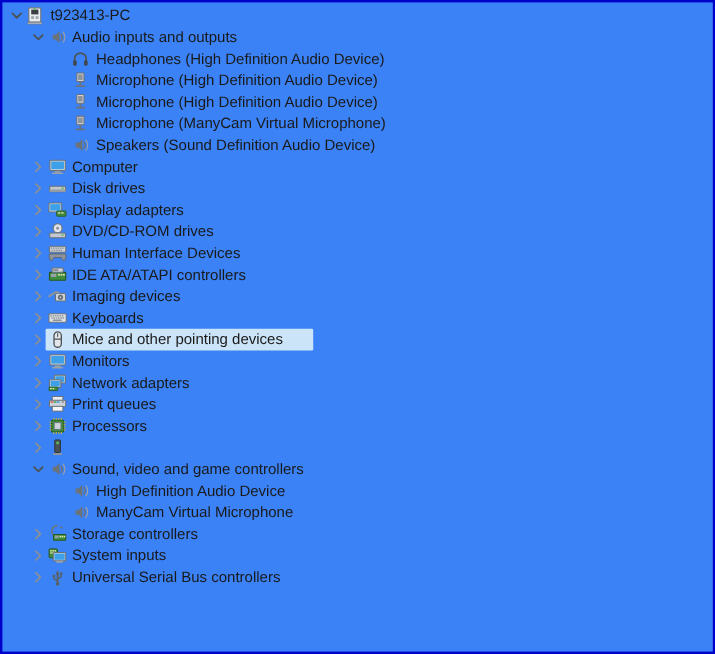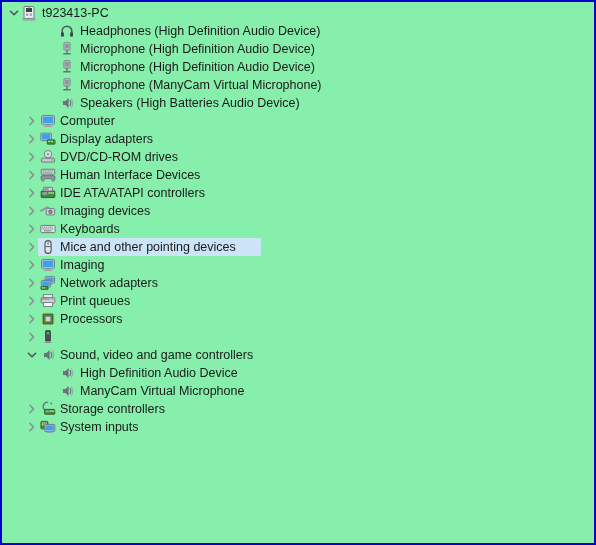--- a/index.html
+++ b/index.html
@@ -7,21 +7,21 @@
     width:596px;height:545px;
     background:#ffffff;
     font-family:"Liberation Sans", sans-serif;
     overflow:hidden;
   }
   #window{
     position:absolute;left:0;top:0;
     width:596px;height:545px;
     box-sizing:border-box;
     border:2px solid #0000cc;
-    background:#86efac;
+    background:#3b82f6;
   }
   #tree{
     position:absolute;left:0;top:0;right:0;bottom:0;
     padding-top:2px;
     overflow:hidden;
   }
   .row{
     position:relative;
     height:18px;
     line-height:18px;
@@ -84,20 +84,36 @@
             <rect x="3" y="1.5" width="10" height="12" rx="1" fill="#e9ecef" stroke="#707880" stroke-width="1"></rect>
             <rect x="5" y="3" width="6" height="4" fill="#3a3f44"></rect>
             <circle cx="8" cy="2.6" r="0.9" fill="#5cb85c"></circle>
             <rect x="5" y="8.5" width="2.3" height="2.3" fill="#9aa3ab"></rect>
             <rect x="8.7" y="8.5" width="2.3" height="2.3" fill="#9aa3ab"></rect>
             <rect x="2" y="13.5" width="12" height="1.6" rx="0.5" fill="#b9c0c7" stroke="#707880" stroke-width="0.6"></rect>
           </svg>
         </span>
         <span class="lbl">t923413-PC</span>
       </div>
+      <div class="row lv1">
+        <div class="hl" style="width: 176px;"></div>
+        <span class="chev">
+          <svg width="10" height="10" viewBox="0 0 10 10">
+            <path d="M1.4 3.2 L5 6.8 L8.6 3.2" fill="none" stroke="#4d5255" stroke-width="1.5" stroke-linecap="round" stroke-linejoin="round"></path>
+          </svg>
+        </span>
+        <span class="ico">
+          <svg width="16" height="16" viewBox="0 0 16 16">
+            <path d="M4 6 H6.4 L9.6 3.1 V12.9 L6.4 10 H4 Z" fill="#6b7278"></path>
+            <path d="M11 5.4 q1.7 2.6 0 5.2" stroke="#6b7278" stroke-width="1.1" fill="none" stroke-linecap="round"></path>
+            <path d="M12.7 3.8 q2.7 4.2 0 8.4" stroke="#9aa1a8" stroke-width="1" fill="none" stroke-linecap="round"></path>
+          </svg>
+        </span>
+        <span class="lbl">Audio inputs and outputs</span>
+      </div>
       <div class="row lv2">
         <div class="hl" style="width: 277px;"></div>
         <span class="ico">
           <svg width="16" height="16" viewBox="0 0 16 16">
             <path d="M3.2 10 V8 a4.8 4.8 0 0 1 9.6 0 v2" stroke="#4e5458" stroke-width="1.5" fill="none" stroke-linecap="round"></path>
             <rect x="2" y="9.3" width="2.9" height="4.4" rx="1.2" fill="#3f4549"></rect>
             <rect x="11.1" y="9.3" width="2.9" height="4.4" rx="1.2" fill="#3f4549"></rect>
           </svg>
         </span>
         <span class="lbl">Headphones (High Definition Audio Device)</span>
@@ -140,38 +156,54 @@
       </div>
       <div class="row lv2">
         <div class="hl" style="width: 262px;"></div>
         <span class="ico">
           <svg width="16" height="16" viewBox="0 0 16 16">
             <path d="M4 6 H6.4 L9.6 3.1 V12.9 L6.4 10 H4 Z" fill="#6b7278"></path>
             <path d="M11 5.4 q1.7 2.6 0 5.2" stroke="#6b7278" stroke-width="1.1" fill="none" stroke-linecap="round"></path>
             <path d="M12.7 3.8 q2.7 4.2 0 8.4" stroke="#9aa1a8" stroke-width="1" fill="none" stroke-linecap="round"></path>
           </svg>
         </span>
-        <span class="lbl">Speakers (High Batteries Audio Device)</span>
+        <span class="lbl">Speakers (Sound Definition Audio Device)</span>
       </div>
       <div class="row lv1">
         <div class="hl" style="width: 100px;"></div>
         <span class="chev">
           <svg width="10" height="10" viewBox="0 0 10 10">
             <path d="M3 1.4 L6.6 5 L3 8.6" fill="none" stroke="#8a8f94" stroke-width="1.5" stroke-linecap="round" stroke-linejoin="round"></path>
           </svg>
         </span>
         <span class="ico">
           <svg width="16" height="16" viewBox="0 0 16 16">
             <rect x="1.6" y="2.6" width="12.8" height="8.6" rx="0.8" fill="#d2d8dd" stroke="#6b7278" stroke-width="0.9"></rect>
             <rect x="2.7" y="3.6" width="10.6" height="6.4" fill="#3da0e8"></rect>
             <rect x="5.6" y="11.6" width="4.8" height="1.3" fill="#9aa1a8"></rect>
             <rect x="3.4" y="12.8" width="9.2" height="1.2" rx="0.5" fill="#9aa1a8"></rect>
           </svg>
         </span>
         <span class="lbl">Computer</span>
+      </div>
+      <div class="row lv1">
+        <div class="hl" style="width: 104px;"></div>
+        <span class="chev">
+          <svg width="10" height="10" viewBox="0 0 10 10">
+            <path d="M3 1.4 L6.6 5 L3 8.6" fill="none" stroke="#8a8f94" stroke-width="1.5" stroke-linecap="round" stroke-linejoin="round"></path>
+          </svg>
+        </span>
+        <span class="ico">
+          <svg width="16" height="16" viewBox="0 0 16 16">
+            <rect x="1.4" y="6.2" width="13.2" height="4.6" rx="1" fill="#c3c9ce" stroke="#6b7278" stroke-width="0.9"></rect>
+            <rect x="1.4" y="8.8" width="13.2" height="2" fill="#9aa1a8"></rect>
+            <rect x="11.3" y="7.2" width="1.7" height="1.4" fill="#5cb85c"></rect>
+          </svg>
+        </span>
+        <span class="lbl">Disk drives</span>
       </div>
       <div class="row lv1">
         <div class="hl" style="width: 135px;"></div>
         <span class="chev">
           <svg width="10" height="10" viewBox="0 0 10 10">
             <path d="M3 1.4 L6.6 5 L3 8.6" fill="none" stroke="#8a8f94" stroke-width="1.5" stroke-linecap="round" stroke-linejoin="round"></path>
           </svg>
         </span>
         <span class="ico">
           <svg width="16" height="16" viewBox="0 0 16 16">
@@ -322,21 +354,21 @@
           </svg>
         </span>
         <span class="ico">
           <svg width="16" height="16" viewBox="0 0 16 16">
             <rect x="1.6" y="2.6" width="12.8" height="8.6" rx="0.8" fill="#d2d8dd" stroke="#6b7278" stroke-width="0.9"></rect>
             <rect x="2.7" y="3.6" width="10.6" height="6.4" fill="#3da0e8"></rect>
             <rect x="5.6" y="11.6" width="4.8" height="1.3" fill="#9aa1a8"></rect>
             <rect x="3.4" y="12.8" width="9.2" height="1.2" rx="0.5" fill="#9aa1a8"></rect>
           </svg>
         </span>
-        <span class="lbl">Imaging</span>
+        <span class="lbl">Monitors</span>
       </div>
       <div class="row lv1">
         <div class="hl" style="width: 141px;"></div>
         <span class="chev">
           <svg width="10" height="10" viewBox="0 0 10 10">
             <path d="M3 1.4 L6.6 5 L3 8.6" fill="none" stroke="#8a8f94" stroke-width="1.5" stroke-linecap="round" stroke-linejoin="round"></path>
           </svg>
         </span>
         <span class="ico">
           <svg width="16" height="16" viewBox="0 0 16 16">
@@ -497,14 +529,34 @@
               <rect x="3.6" y="5.2" width="1.3" height="1.2"></rect>
               <rect x="5.4" y="5.2" width="1.3" height="1.2"></rect>
             </g>
             <rect x="4.4" y="5.4" width="10.4" height="7" rx="0.8" fill="#d2d8dd" stroke="#6b7278" stroke-width="0.9"></rect>
             <rect x="5.3" y="6.3" width="8.6" height="5.2" fill="#3da0e8"></rect>
             <rect x="6.6" y="12.6" width="6" height="1.3" rx="0.4" fill="#9aa1a8"></rect>
           </svg>
         </span>
         <span class="lbl">System inputs</span>
       </div>
+      <div class="row lv1">
+        <div class="hl" style="width: 199px;"></div>
+        <span class="chev">
+          <svg width="10" height="10" viewBox="0 0 10 10">
+            <path d="M3 1.4 L6.6 5 L3 8.6" fill="none" stroke="#8a8f94" stroke-width="1.5" stroke-linecap="round" stroke-linejoin="round"></path>
+          </svg>
+        </span>
+        <span class="ico">
+          <svg width="16" height="16" viewBox="0 0 16 16">
+            <path d="M8 13.4 V3.4" stroke="#5a6165" stroke-width="1.5" stroke-linecap="round"></path>
+            <circle cx="8" cy="13.6" r="1.5" fill="#5a6165"></circle>
+            <path d="M8 3.2 L6.2 6 h3.6 Z" fill="#5a6165"></path>
+            <path d="M8 9.6 L11 7.6 V5.8" stroke="#5a6165" stroke-width="1.2" fill="none" stroke-linecap="round"></path>
+            <rect x="10.1" y="4" width="1.9" height="1.9" fill="#5a6165"></rect>
+            <path d="M8 11.2 L5 9.2 V7.6" stroke="#5a6165" stroke-width="1.2" fill="none" stroke-linecap="round"></path>
+            <circle cx="5" cy="7.1" r="1.2" fill="#5a6165"></circle>
+          </svg>
+        </span>
+        <span class="lbl">Universal Serial Bus controllers</span>
+      </div>
     </div>
 </div>
 
 </body></html>

